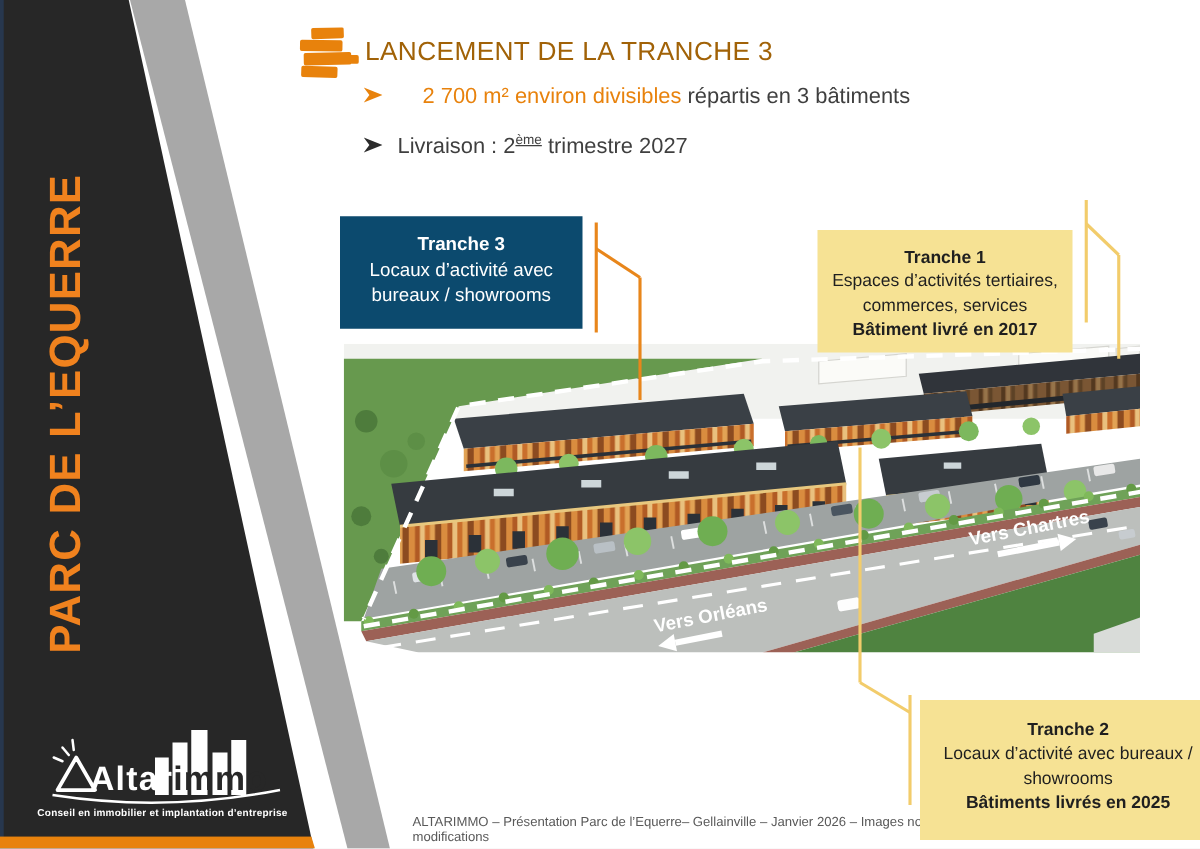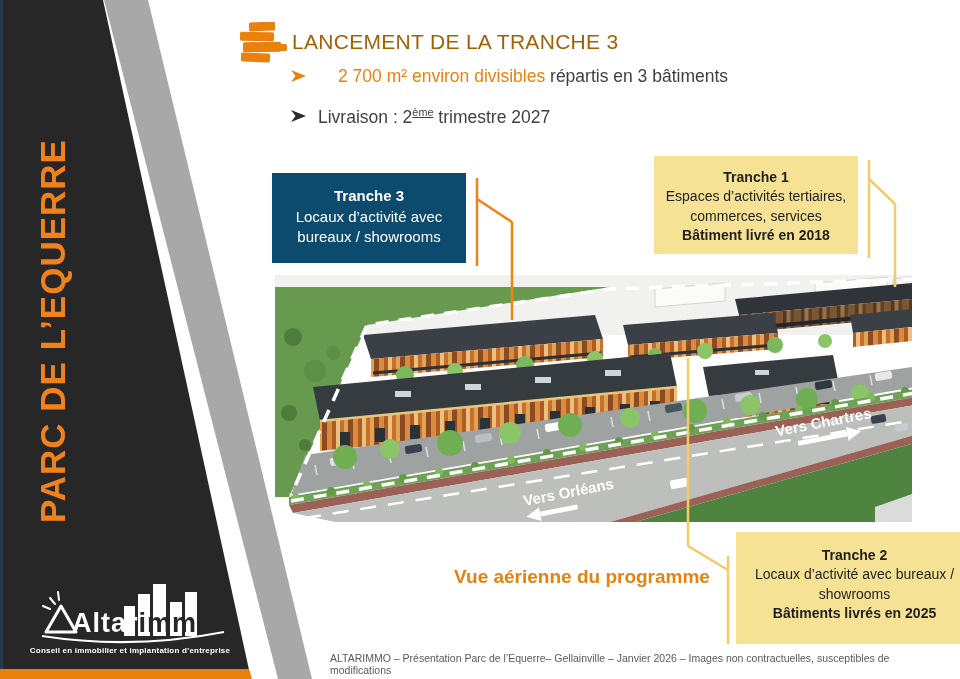--- a/index.html
+++ b/index.html
@@ -35,21 +35,21 @@
   .bullet { position:absolute; z-index:4; font-size:17.5px; color:#3F3F3F; display:flex; align-items:flex-start; }
   .bullet .arr { margin-right:12px; margin-top:3px; flex:0 0 auto; }
   .bullet-1 { left:291px; top:66px;gap:20px; }
   .bullet-2 { left:291px; top:106px; }
   .hl { color:#E8820C; }
   sup.sml { font-size:62%;text-decoration:underline; }
   
   .callout { position:absolute; z-index:5; text-align:center; line-height:1.38; }
   .co-t3 { left:272px; top:173px; width:194px; height:90px; background:#0c4a6e;
            color:#ffffff; font-size:15px; padding-top:13px; box-sizing:border-box; }
-  .co-yellow { background:#F6E294; color:#1F1F1F; font-size:14px; box-sizing:border-box; }
+  .co-yellow { background:#F6E294; color:#1F1F1F; font-size:14px; box-sizing:border-box;margin-top:28px; }
   .co-t1 { left:654px; top:156px; width:204px; height:98px; padding-top:12px; }
   .co-t2 { left:736px; top:532px; width:237px; height:112px; padding-top:14px; }
   .co-title { font-weight:bold; }
   .co-delivery { font-weight:bold; }
   
   .aerial { position:absolute; left:275px; top:275px; z-index:2; }
   .caption {
     position:absolute; left:420px; top:566px; width:324px; z-index:4;
     text-align:center; font-size:19px; font-weight:bold; color:#E8820C;
   }
@@ -319,21 +319,21 @@
     </g>
   </svg>
 
   <div class="callout co-t3">
     <div class="co-title">Tranche 3</div>
     <div>Locaux d’activité avec bureaux / showrooms</div>
   </div>
   <div class="callout co-yellow co-t1">
     <div class="co-title">Tranche 1</div>
     <div>Espaces d’activités tertiaires, commerces, services</div>
-    <div class="co-delivery">Bâtiment livré en 2018</div>
+    <div class="co-delivery">Bâtiment livré en 2017</div>
   </div>
   <div class="callout co-yellow co-t2">
     <div class="co-title">Tranche 2</div>
     <div>Locaux d’activité avec bureaux / showrooms</div>
     <div class="co-delivery">Bâtiments livrés en 2025</div>
   </div>
 
   <svg class="connectors" width="960" height="679" viewBox="0 0 960 679">
     <g stroke="#E8861B" stroke-width="2.5" fill="none">
       <line x1="477" y1="178" x2="477" y2="266"></line>
@@ -345,16 +345,15 @@
       <line x1="869" y1="179" x2="895" y2="204"></line>
       <line x1="895" y1="204" x2="895" y2="287"></line>
     </g>
     <g stroke="#F2CC6B" stroke-width="2.5" fill="none">
       <line x1="688" y1="358" x2="688" y2="546"></line>
       <line x1="688" y1="546" x2="728" y2="570"></line>
       <line x1="728" y1="556" x2="728" y2="644"></line>
     </g>
   </svg>
 
-  <div class="caption">Vue aérienne du programme</div>
   <div class="footer">ALTARIMMO – Présentation  Parc de l’Equerre– Gellainville – Janvier 2026 – Images non contractuelles, susceptibles de modifications</div>
 
 </div>
 
 </body></html>

